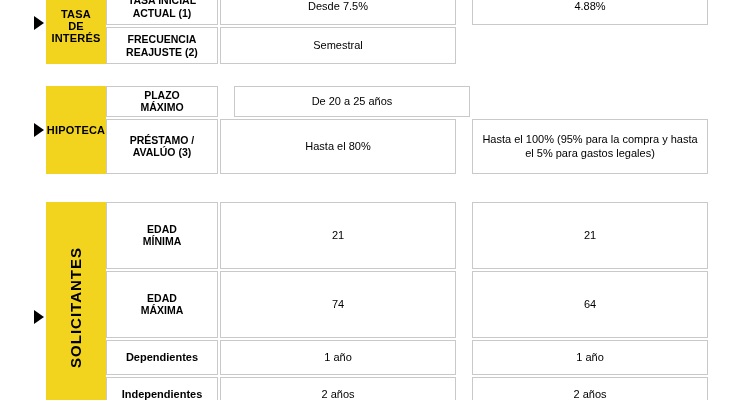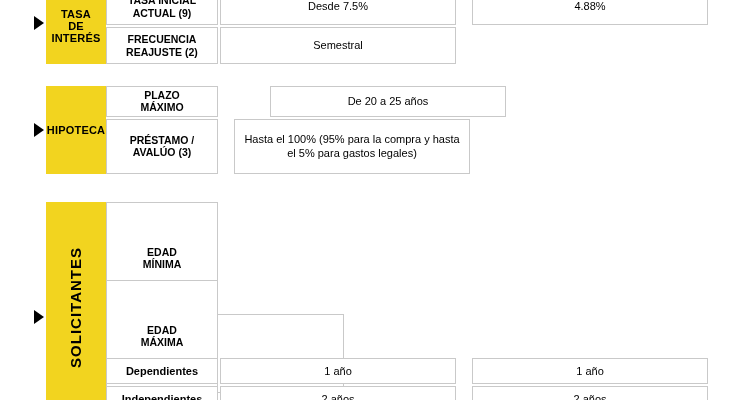--- a/index.html
+++ b/index.html
@@ -118,25 +118,25 @@
     flex: 0 0 236px;
     width: 236px;
     margin-left: 16px;
   }
 
   
   #grp-tasa   { left: 24px; top: -12px;  width: 712px; height: 76px; }
   #grp-tasa .row { height: 36px; }
 
   #grp-hipoteca { left: 24px; top: 86px; width: 712px; height: 88px; }
-  #grp-hipoteca .row.r1 { height: 33px; gap: 36px; }
+  #grp-hipoteca .row.r1 { height: 33px; }
   #grp-hipoteca .row.r2 { height: 63px; }
 
   #grp-solicitantes { left: 24px; top: 202px; width: 712px; height: 210px; }
-  #grp-solicitantes .row.big { height: 76px; flex-direction: column; }
+  #grp-solicitantes .row.big { height: 76px; }
   #grp-solicitantes .row.small { height: 40px; }
   #grp-solicitantes .lbl.reg { font-weight: bold; font-size: 11px; }
 
   
   #arr-tasa { top: 28px; }
   #arr-hipoteca { top: 37px; }
   #arr-solicitantes { top: 108px; }
 </style>
 </head>
 <body>
@@ -153,21 +153,21 @@
         <div>DE</div>
         <div>INTERÉS</div>
       </div>
     </div>
     <div class="rows">
 
       <div class="row">
         <div class="lbl">
           <div>
             <div>TASA INICIAL</div>
-            <div>ACTUAL (9)</div>
+            <div>ACTUAL (1)</div>
           </div>
         </div>
         <div class="val a">Desde 7.5%</div>
         <div class="val b">4.88%</div>
       </div>
 
       <div class="row">
         <div class="lbl">
           <div>
             <div>FRECUENCIA</div>
@@ -201,20 +201,21 @@
         <div class="val b">De 20 a 25 años</div>
       </div>
 
       <div class="row r2">
         <div class="lbl">
           <div>
             <div>PRÉSTAMO /</div>
             <div>AVALÚO (3)</div>
           </div>
         </div>
+        <div class="val a">Hasta el 80%</div>
         <div class="val b">Hasta el 100% (95% para la compra y hasta el 5% para gastos legales)</div>
       </div>
 
     </div>
   </div>
 
   <div class="group" id="grp-solicitantes">
     <div class="arrow-col">
       <div class="arrow" id="arr-solicitantes"></div>
     </div>

